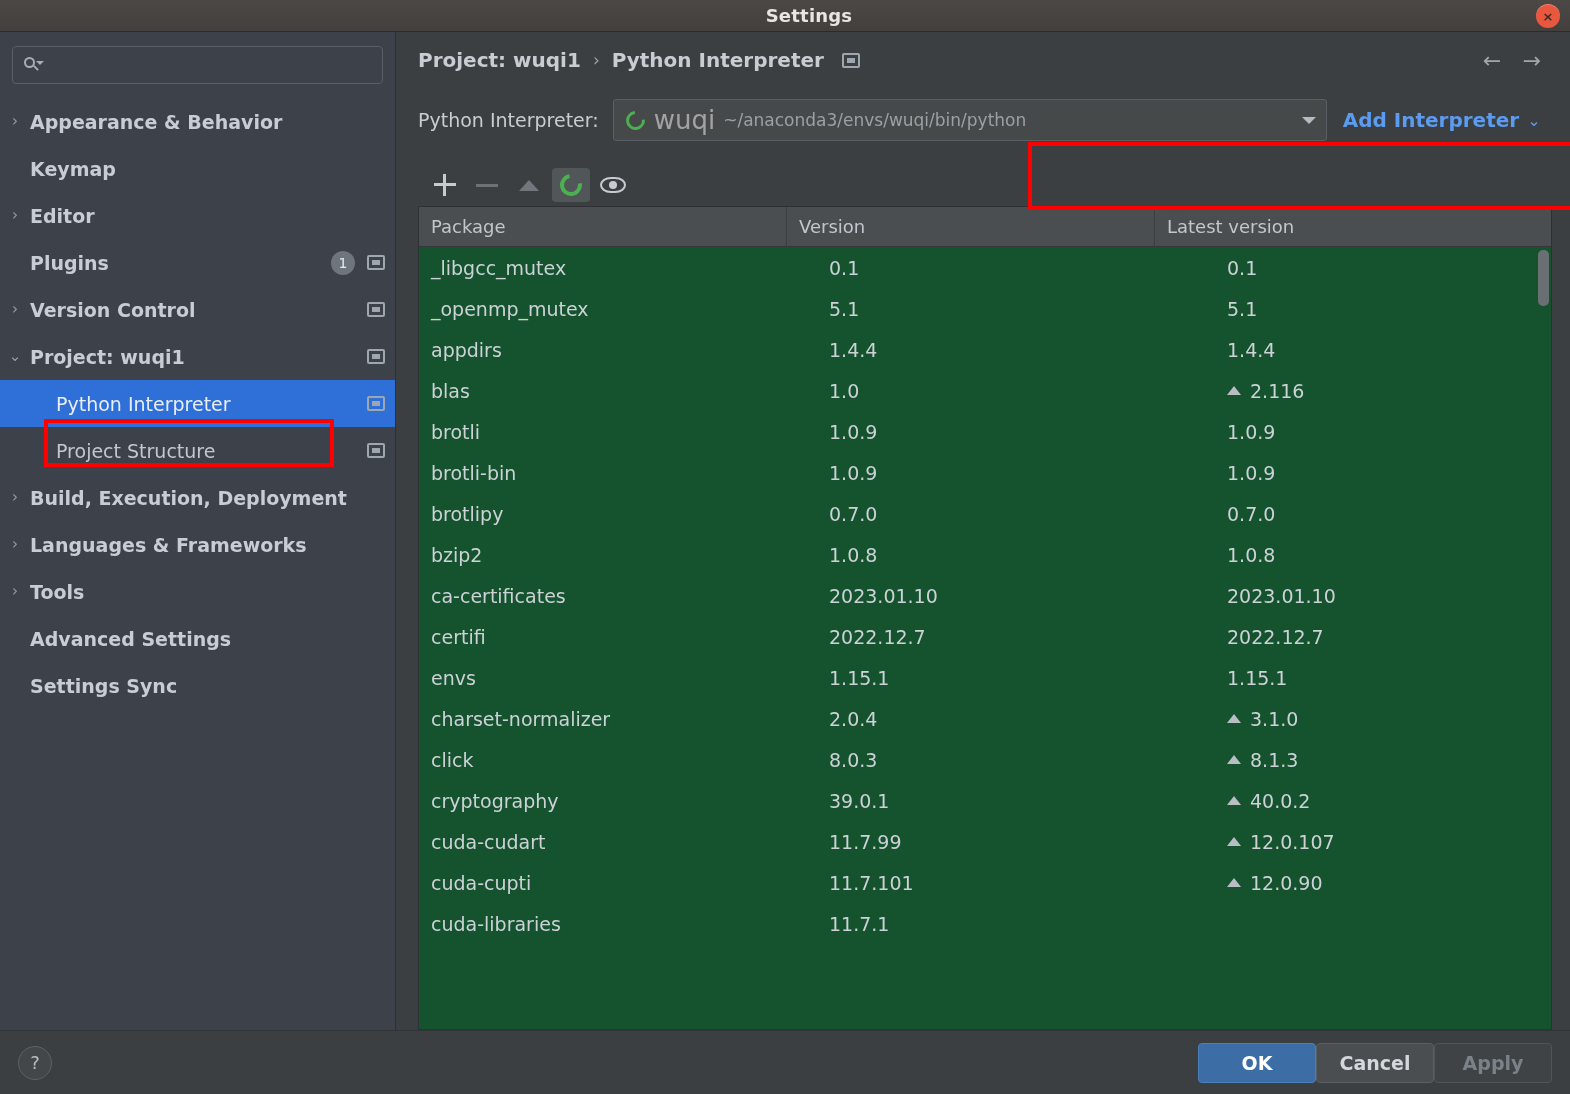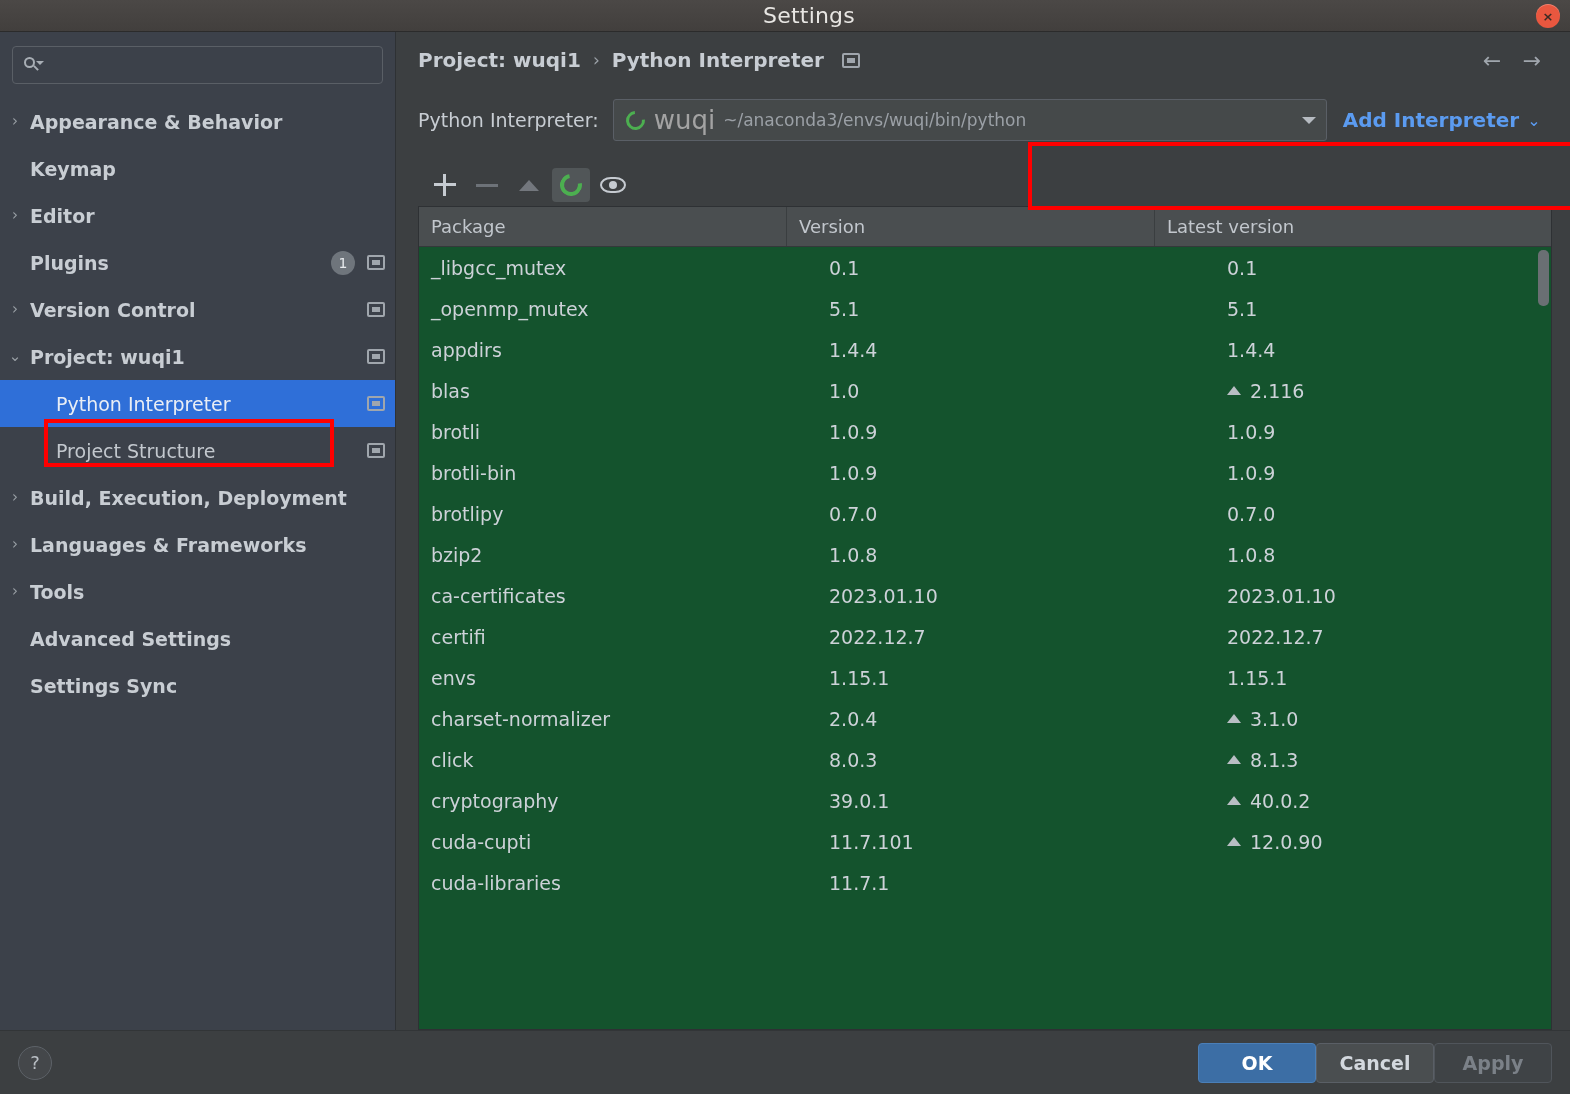--- a/index.html
+++ b/index.html
@@ -20,21 +20,21 @@
 
   
   .titlebar {
     height: 32px; flex: 0 0 32px;
     background: linear-gradient(to bottom, #4b4846 0%, #423f3d 100%);
     display: flex; align-items: center; justify-content: center;
     position: relative;
     border-bottom: 1px solid #2b2b2b;
   }
   .titlebar-title {
-    color: #e8e6e3; font-size: 22px; font-weight: normal;
+    color: #e8e6e3; font-size: 18px; font-weight: bold;
     letter-spacing: .2px;
     margin-left: 48px;
   }
   .close-btn {
     position: absolute; right: 10px; top: 4px;
     width: 24px; height: 24px; border-radius: 50%;
     background: #e9573f;
     display: flex; align-items: center; justify-content: center;
     color: #3a2a24; font-size: 13px; font-weight: bold;
     cursor: pointer;
@@ -567,20 +567,28 @@
               </div>
               <div class="trow">
                 <div class="td c1">cryptography</div>
                 <div class="td c2">39.0.1</div>
                 <div class="td c3">
                   <span class="upgrade-tri"></span>
                   <span>40.0.2</span>
                 </div>
               </div>
               <div class="trow">
+                <div class="td c1">cuda-cudart</div>
+                <div class="td c2">11.7.99</div>
+                <div class="td c3">
+                  <span class="upgrade-tri"></span>
+                  <span>12.0.107</span>
+                </div>
+              </div>
+              <div class="trow">
                 <div class="td c1">cuda-cupti</div>
                 <div class="td c2">11.7.101</div>
                 <div class="td c3">
                   <span class="upgrade-tri"></span>
                   <span>12.0.90</span>
                 </div>
               </div>
               <div class="trow">
                 <div class="td c1">cuda-libraries</div>
                 <div class="td c2">11.7.1</div>

